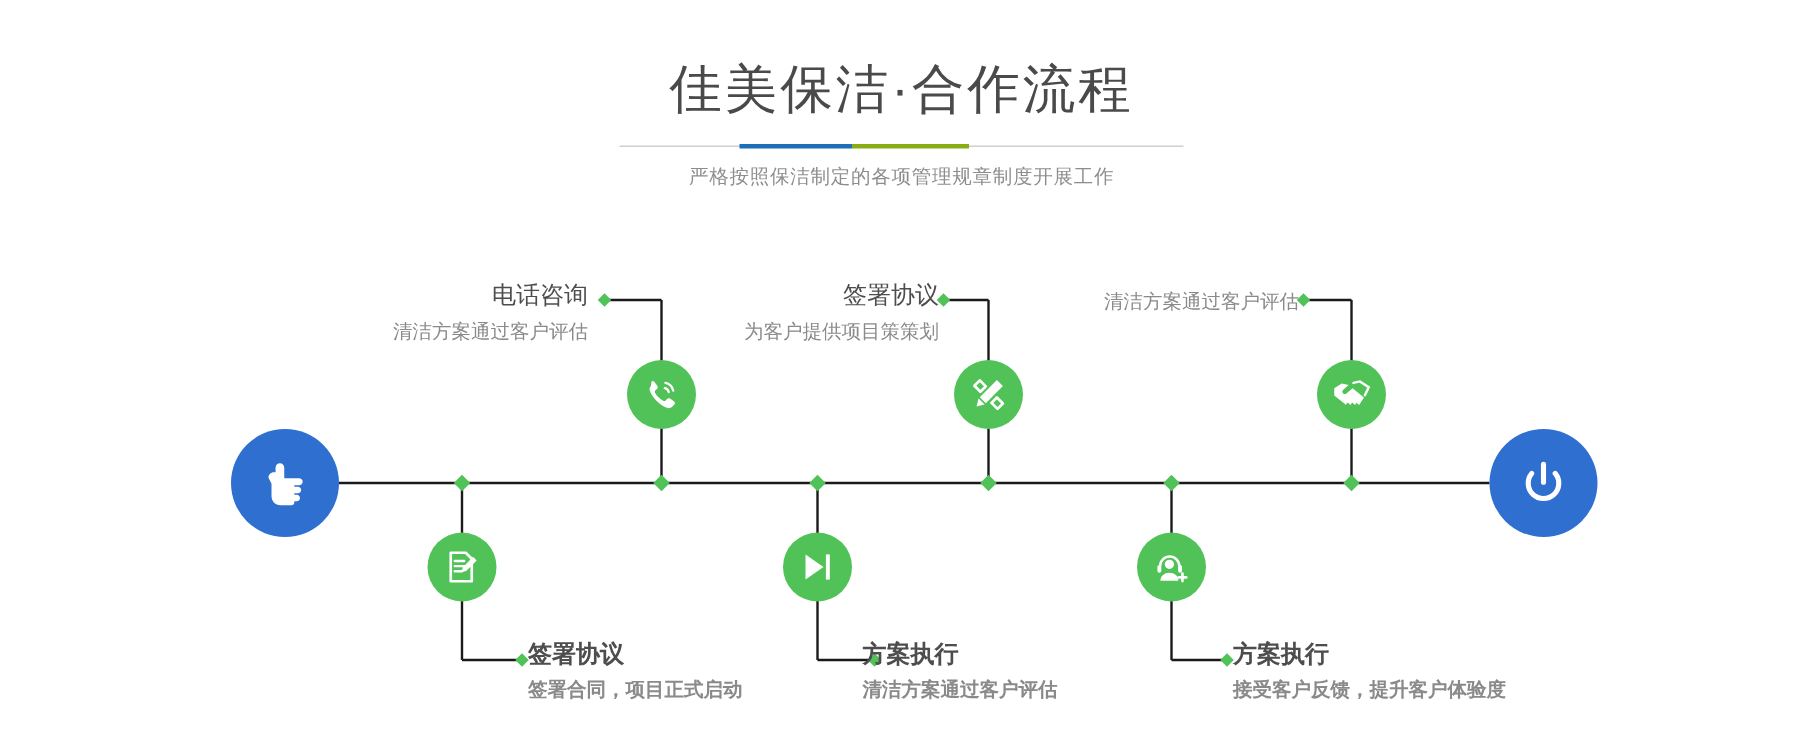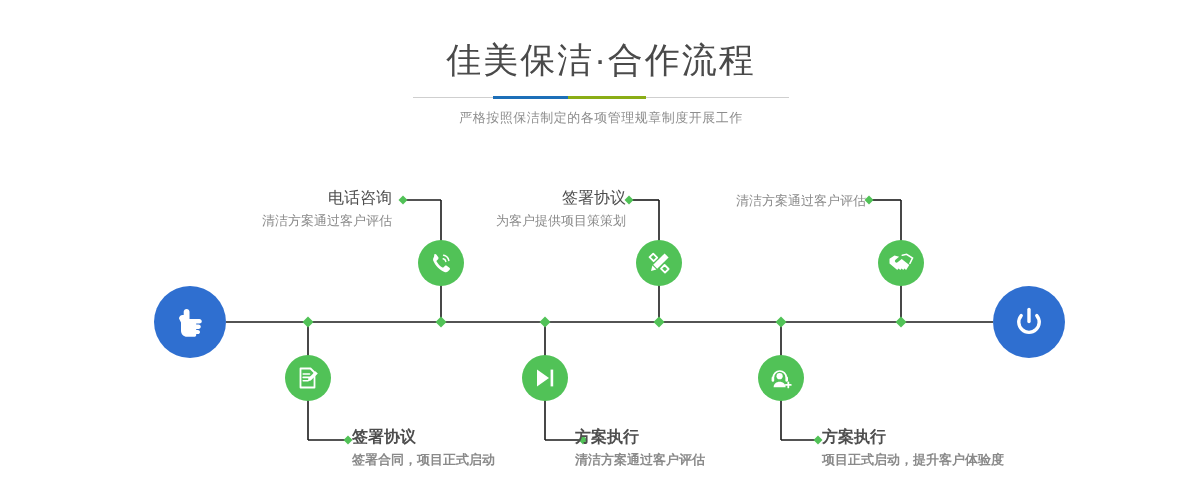--- a/index.html
+++ b/index.html
@@ -292,16 +292,16 @@
         <rect x="17.4" y="11.6" width="2.6" height="5.2" rx="1.3" fill="#ffffff"></rect>
         <circle cx="11.6" cy="11.2" r="3.1" fill="#ffffff"></circle>
         <path fill="#ffffff" d="M5.6 22.2c0-3.3 2.7-5.4 6-5.4s6 2.1 6 5.4z"></path>
         <line x1="20.3" y1="17.4" x2="20.3" y2="22.4" stroke="#ffffff" stroke-width="1.8" stroke-linecap="round"></line>
         <line x1="17.8" y1="19.9" x2="22.8" y2="19.9" stroke="#ffffff" stroke-width="1.8" stroke-linecap="round"></line>
       </svg>
     </span>
   </div>
   <div class="node-label bottom" style="left:822px; top:427px; width:250px;">
     <span class="title">方案执行</span>
-    <span class="desc">项目正式启动，提升客户体验度</span>
+    <span class="desc">接受客户反馈，提升客户体验度</span>
   </div>
 
 </div>
 
 </body></html>

